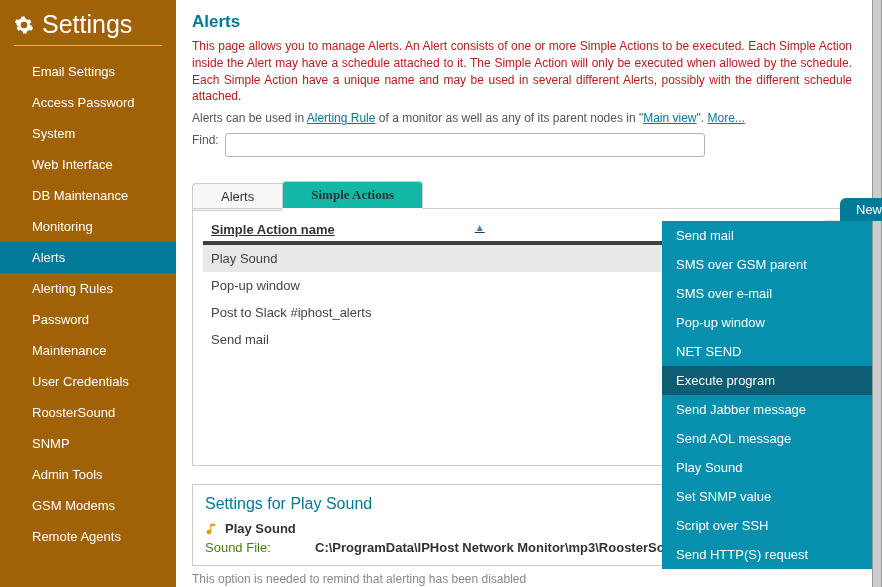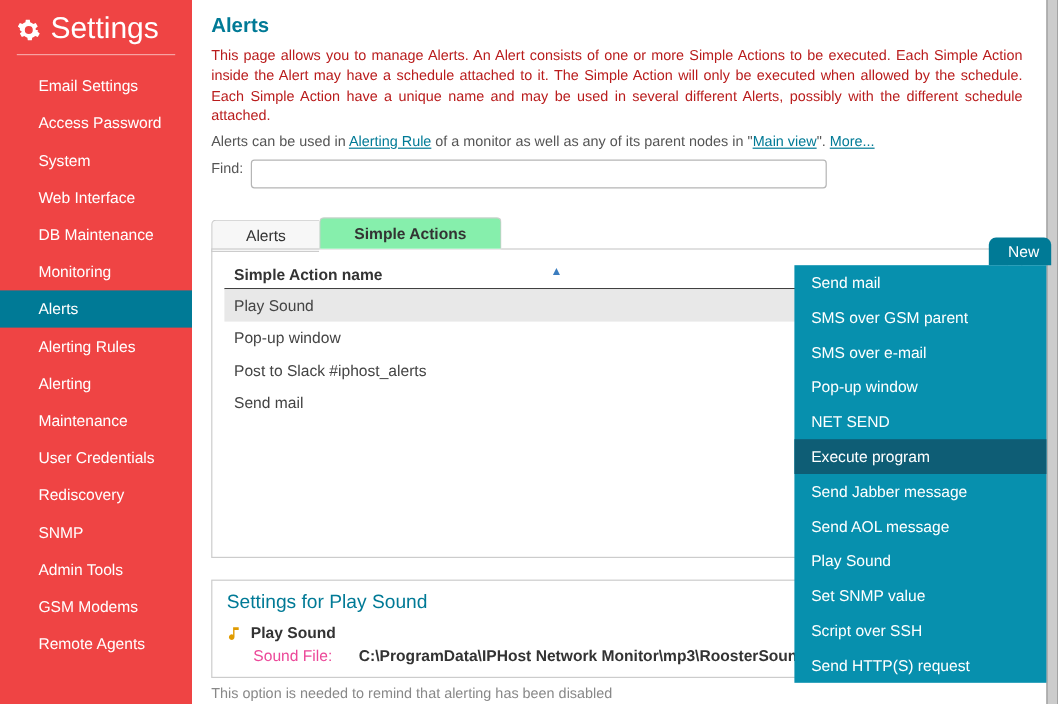--- a/index.html
+++ b/index.html
@@ -1,53 +1,53 @@
 <!DOCTYPE html>
 <html><head>
 <meta charset="utf-8">
 <style>
 * { box-sizing: border-box; margin: 0; padding: 0; }
 body { font-family: "Segoe UI", Arial, sans-serif; font-size: 13px; background: #fff; width: 882px; height: 587px; overflow: hidden; display: flex; }
-.sidebar { width: 160px; background: #ef4444; color: #fff; padding-top: 6px; flex-shrink: 0; }
+.sidebar { width: 176px; background: #a16207; color: #fff; padding-top: 6px; flex-shrink: 0; }
 .sidebar-header { display: flex; align-items: center; padding: 4px 14px 6px; font-size: 25px; font-weight: 300; }
 .sidebar-header svg { flex-shrink: 0; margin-right: 8px; }
 .sidebar-divider { height: 1px; background: rgba(255,255,255,0.5); margin: 0 14px 10px; }
 .sidebar-item { padding: 8px 14px 8px 32px; cursor: pointer; }
 .sidebar-item.active { background: #007a96; }
 .main { flex: 1; display: flex; position: relative; }
 .content { flex: 1; padding: 12px 20px 12px 16px; color: #333; overflow: hidden; }
 .page-title { color: #007a96; font-size: 17px; font-weight: 600; margin-bottom: 6px; }
 .desc { color: #b91c1c; font-size: 12px; line-height: 1.4; text-align: justify; margin-bottom: 6px; }
 .desc2 { color: #555; font-size: 12px; margin-bottom: 8px; }
 .link { color: #007a96; text-decoration: underline; cursor: pointer; }
 .find-row { display: flex; align-items: flex-start; margin-bottom: 24px; }
 .find-row label { color: #555; font-size: 12px; margin-right: 6px; }
 .find-row input { flex: 0 0 480px; border: 1px solid #b5b5b5; border-radius: 3px; padding: 3px 6px; height: 24px; }
 .tabs { display: flex; margin-bottom: 0; }
 .tab { border: 1px solid #ccc; padding: 5px 28px; background: #f7f7f7; cursor: pointer; border-top-left-radius: 4px; border-top-right-radius: 4px; font-size: 13px; margin-right: 0; }
 .tab:first-child { border-right: none; border-top-right-radius: 0; }
-.tab.active { background: #86efac; font-weight: 700; border-bottom: 1px solid #fff; position: relative; z-index: 2; }
+.tab.active { background: #14b8a6; font-weight: 700; border-bottom: 1px solid #fff; position: relative; z-index: 2; font-family: Liberation Serif, serif; }
 .tab:not(.active) { position: relative; top: 2px; }
 .panel { border: 1px solid #ccc; margin-top: -1px; padding: 10px; position: relative; height: 258px; }
-.panel-header { display: flex; border-bottom: 1px solid #404040; padding: 3px 8px 4px; font-weight: 700; color: #333; }
+.panel-header { display: flex; border-bottom: 4px solid #404040; padding: 3px 8px 4px; font-weight: 700; color: #333; text-decoration: underline; }
 .panel-header .sort-caret { color: #3b7dbf; margin-left: 140px; font-size: 10px; }
 .action-list { }
 .action-item { padding: 6px 8px; cursor: pointer; color: #444; }
 .action-item.selected { background: #e8e8e8; }
 .scrollbar { position: absolute; right: 11px; top: 11px; bottom: 11px; width: 15px; background: #f0f0f0; border: 1px solid #dedede; }
 .scroll-up, .scroll-down { width: 13px; height: 13px; position: absolute; left: 0; display: flex; align-items: center; justify-content: center; color: #3b7dbf; font-size: 10px; cursor: pointer; }
 .scroll-up { top: 0; }
 .scroll-down { bottom: 0; }
 .settings-box { border: 1px solid #ccc; margin-top: 18px; padding: 10px 12px; }
 .settings-title { color: #007a96; font-size: 16px; font-weight: 400; margin-bottom: 8px; }
 .play-sound-row { display: flex; align-items: center; margin-bottom: 4px; }
 .play-sound-row svg { margin-right: 6px; }
 .play-sound-row .pslabel { font-weight: 700; color: #333; }
 .soundfile-row { display: flex; }
-.soundfile-row .sflabel { width: 110px; color: #ec4899; text-align: center; }
+.soundfile-row .sflabel { width: 110px; color: #4d7c0f; }
 .soundfile-row .sfvalue { font-weight: 700; color: #333; }
 .disabled-note { color: #888; font-size: 12px; margin-top: 6px; }
 .new-btn { position: absolute; top: 198px; left: 664px; background: #007a96; color: #fff; padding: 4px 10px 4px 16px; border-top-left-radius: 6px; border-top-right-radius: 6px; cursor: pointer; display: flex; align-items: center; gap: 6px; z-index: 5; }
 .dropdown { position: absolute; top: 221px; right: 0; width: 210px; background: #0790ae; color: #fff; z-index: 10; }
 .dropdown-item { padding: 7px 14px; cursor: pointer; font-size: 13px; }
 .dropdown-item.highlight { background: #0e5d75; }
 .rightbar { width: 10px; background: #ccc; border-left: 1px solid #999; border-right: 1px solid #999; }
 </style>
 </head>
 <body>
@@ -61,24 +61,24 @@
   </div>
   <div class="sidebar-divider"></div>
   <div class="sidebar-item"><span>Email Settings</span></div>
   <div class="sidebar-item"><span>Access Password</span></div>
   <div class="sidebar-item"><span>System</span></div>
   <div class="sidebar-item"><span>Web Interface</span></div>
   <div class="sidebar-item"><span>DB Maintenance</span></div>
   <div class="sidebar-item"><span>Monitoring</span></div>
   <div class="sidebar-item active"><span>Alerts</span></div>
   <div class="sidebar-item"><span>Alerting Rules</span></div>
-  <div class="sidebar-item"><span>Alerting</span></div>
+  <div class="sidebar-item"><span>Password</span></div>
   <div class="sidebar-item"><span>Maintenance</span></div>
   <div class="sidebar-item"><span>User Credentials</span></div>
-  <div class="sidebar-item"><span>Rediscovery</span></div>
+  <div class="sidebar-item"><span>RoosterSound</span></div>
   <div class="sidebar-item"><span>SNMP</span></div>
   <div class="sidebar-item"><span>Admin Tools</span></div>
   <div class="sidebar-item"><span>GSM Modems</span></div>
   <div class="sidebar-item"><span>Remote Agents</span></div>
 </div>
 
 <div class="main">
   <div class="content">
     <div class="page-title">Alerts</div>
     <div class="desc">This page allows you to manage Alerts. An Alert consists of one or more Simple Actions to be executed. Each Simple Action inside the Alert may have a schedule attached to it. The Simple Action will only be executed when allowed by the schedule. Each Simple Action have a unique name and may be used in several different Alerts, possibly with the different schedule attached.</div>

